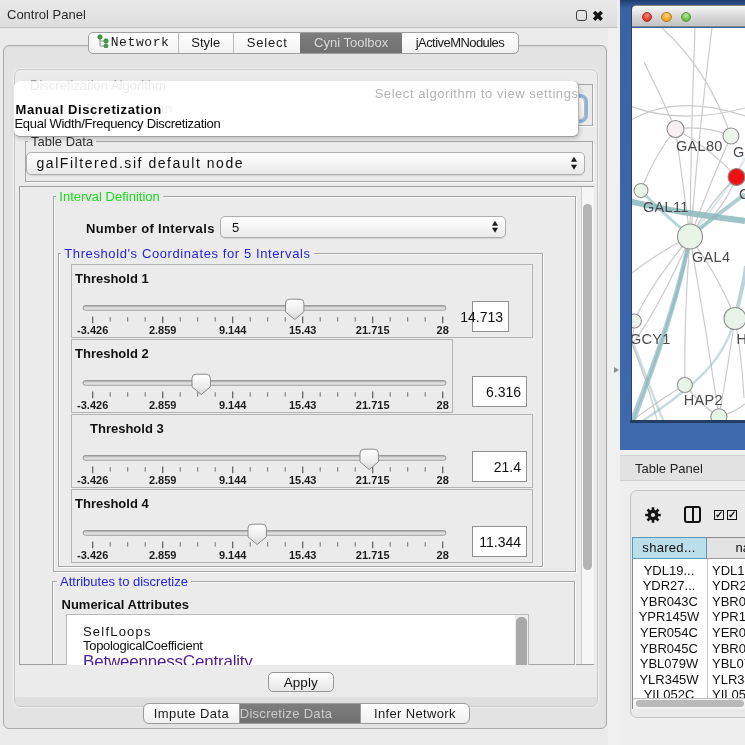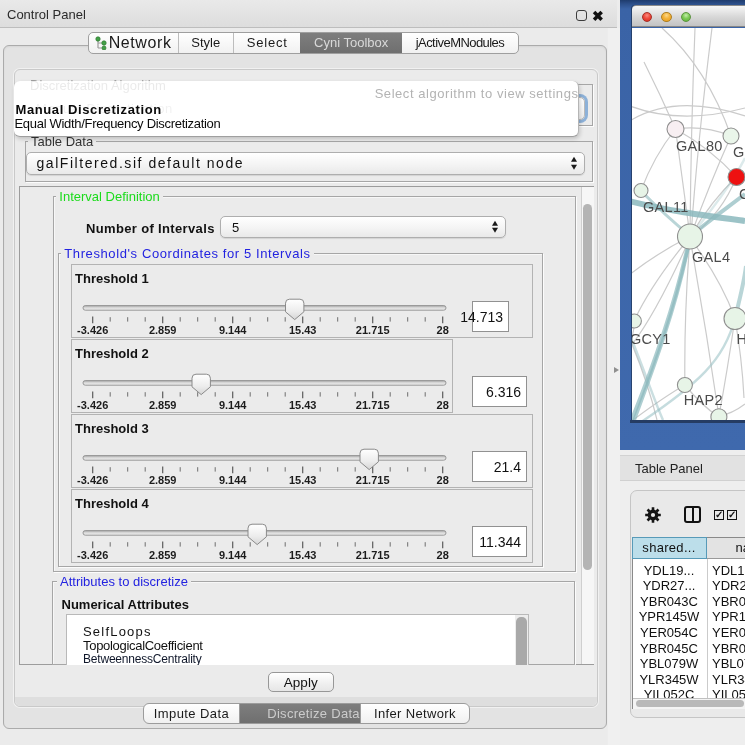--- a/index.html
+++ b/index.html
@@ -106,21 +106,21 @@
     <span style="position:absolute;left:60.7px;top:58.5px;width:60px;text-align:center;font-size:11px;font-weight:bold;color:#1c1c1c;">2.859</span>
     <span style="position:absolute;left:130.7px;top:58.5px;width:60px;text-align:center;font-size:11px;font-weight:bold;color:#1c1c1c;">9.144</span>
     <span style="position:absolute;left:200.7px;top:58.5px;width:60px;text-align:center;font-size:11px;font-weight:bold;color:#1c1c1c;">15.43</span>
     <span style="position:absolute;left:270.7px;top:58.5px;width:60px;text-align:center;font-size:11px;font-weight:bold;color:#1c1c1c;">21.715</span>
     <span style="position:absolute;left:340.7px;top:58.5px;width:60px;text-align:center;font-size:11px;font-weight:bold;color:#1c1c1c;">28</span>
  <div style="position:absolute;left:400px;top:36px;width:55px;height:31px;border:1px solid #919191;background:#fff;box-sizing:border-box;">
    <div style="position:absolute;right:5px;top:7px;font-size:14px;color:#111;">6.316</div>
  </div>
 </div>
 <div style="position:absolute;left:71px;top:414px;width:462px;height:74px;border:1px solid #b3b3b3;background:#ebebeb;box-sizing:border-box;">
- <div style="position:absolute;left:3px;top:6px;font-size:13px;font-weight:bold;color:#111;">Threshold 3</div>
+ <div style="position:absolute;left:18px;top:6px;font-size:13px;font-weight:bold;color:#111;">Threshold 3</div>
  <svg width="462" height="74" style="position:absolute;left:0;top:0;" viewBox="0 0 462 74">
   <rect x="11" y="40.6" width="363" height="4.6" rx="2.3" fill="url(#trg)" stroke="#8f8f8f" stroke-width="0.9"></rect>
   <path d="M38.2 52.2V56.6 M55.7 52.2V56.6 M73.2 52.2V56.6 M108.2 52.2V56.6 M125.7 52.2V56.6 M143.2 52.2V56.6 M178.2 52.2V56.6 M195.7 52.2V56.6 M213.2 52.2V56.6 M248.2 52.2V56.6 M265.7 52.2V56.6 M283.2 52.2V56.6 M318.2 52.2V56.6 M335.7 52.2V56.6 M353.2 52.2V56.6" stroke="#6e6e6e" stroke-width="1"></path>
   <path d="M20.7 51.6V58.2 M90.7 51.6V58.2 M160.7 51.6V58.2 M230.7 51.6V58.2 M300.7 51.6V58.2 M370.7 51.6V58.2" stroke="#5c5c5c" stroke-width="1.2"></path>
   <path d="M288.0 38.2 Q288.0 34.2 292.0 34.2 L302.4 34.2 Q306.4 34.2 306.4 38.2 L306.4 46.8 L297.2 54.6 L288.0 46.8 Z" fill="url(#thg)" stroke="#8a8a8a" stroke-width="1"></path>
  </svg>
  <span style="position:absolute;left:-9.3px;top:58.5px;width:60px;text-align:center;font-size:11px;font-weight:bold;color:#1c1c1c;">-3.426</span>
     <span style="position:absolute;left:60.7px;top:58.5px;width:60px;text-align:center;font-size:11px;font-weight:bold;color:#1c1c1c;">2.859</span>
     <span style="position:absolute;left:130.7px;top:58.5px;width:60px;text-align:center;font-size:11px;font-weight:bold;color:#1c1c1c;">9.144</span>
     <span style="position:absolute;left:200.7px;top:58.5px;width:60px;text-align:center;font-size:11px;font-weight:bold;color:#1c1c1c;">15.43</span>
@@ -149,36 +149,36 @@
  </div>
 </div>
 
 <div style="position:absolute;left:52px;top:581px;width:523px;height:84px;border:1px solid #a6a6a6;
  box-shadow:1px 1px 0 rgba(255,255,255,0.85), inset 1px 1px 0 rgba(255,255,255,0.6);box-sizing:border-box;"></div>
 <div style="position:absolute;left:57px;top:573.5px;font-size:13px;color:#2323e0;background:#ebebeb;padding:0 3px;white-space:nowrap;">Attributes to discretize</div>
 <div class="abs" style="left:61.5px;top:597px;font-size:13px;font-weight:bold;color:#111;">Numerical Attributes</div>
 <div class="abs" style="left:66px;top:614px;width:463px;height:51px;background:#fff;border:1px solid #b9b9b9;border-bottom:none;"></div>
 <div class="abs" style="left:83px;top:624px;font-size:13px;letter-spacing:1.2px;color:#111;">SelfLoops</div>
 <div class="abs" style="left:83px;top:638px;font-size:13px;letter-spacing:-0.3px;color:#111;">TopologicalCoefficient</div>
-<div class="abs" style="left:83px;top:652px;font-size:12px;letter-spacing:-0.2px;color:#0f172a;">BetweennessCentrality</div>
+<div class="abs" style="left:83px;top:652px;font-size:17px;letter-spacing:-0.2px;color:#4c1d95;">BetweennessCentrality</div>
 <div class="abs" style="left:514.5px;top:615px;width:13.5px;height:50px;background:#ededed;"></div>
 <div class="abs" style="left:516px;top:617px;width:11px;height:48px;background:#a9a9a9;border-radius:5px 5px 0 0;"></div>
 
 <div class="abs" style="left:20px;top:665px;width:574px;height:31.5px;background:#ebebeb;"></div>
 
 <div class="abs" style="left:268px;top:671.5px;width:65.5px;height:20.5px;border:1px solid #979797;border-radius:5px;background:linear-gradient(#ffffff,#efefef 60%,#e6e6e6);text-align:center;font-size:13.5px;color:#111;line-height:19px;">Apply</div>
 
 <div class="abs" style="left:143.2px;top:702.5px;width:326.7px;height:21.5px;border:1px solid #9c9c9c;border-radius:6px;background:linear-gradient(#ffffff,#f0f0f0);overflow:hidden;display:flex;">
  <div style="width:95.5px;text-align:center;font-size:13px;color:#1a1a1a;line-height:20px;border-right:1px solid #9c9c9c;letter-spacing:0.4px;">Impute Data</div>
- <div style="width:121.2px;text-align:right;font-size:13px;color:#cccccc;line-height:20px;background:linear-gradient(#7e7e7e,#6f6f6f);border-right:1px solid #9c9c9c;letter-spacing:0.3px;">Discretize Data</div>
+ <div style="width:121.2px;text-align:left;font-size:13px;color:#cccccc;line-height:20px;background:linear-gradient(#7e7e7e,#6f6f6f);border-right:1px solid #9c9c9c;letter-spacing:0.3px;">Discretize Data</div>
  <div style="flex:1;text-align:center;font-size:13px;letter-spacing:0.35px;color:#1a1a1a;line-height:20px;">Infer Network</div>
 </div>
 
 <div class="abs" style="left:87.6px;top:32px;width:431.5px;height:22px;border:1px solid #9f9f9f;border-radius:5px;background:linear-gradient(#ffffff,#f1f1f1);overflow:hidden;display:flex;">
- <div style="width:90px;font-size:16px;color:#1a1a1a;line-height:20px;border-right:1px solid #bdbdbd;text-align:center;letter-spacing:0.6px;">
+ <div style="width:90px;font-size:13px;color:#1a1a1a;line-height:20px;border-right:1px solid #bdbdbd;text-align:center;letter-spacing:0.6px;font-family:Liberation Mono, monospace;">
    <svg width="12" height="14" viewBox="0 0 12 14" style="vertical-align:-2px;margin-right:2px;">
         <path d="M3 3v9 M3 7h6 M3 12h6" stroke="#9a9a9a" stroke-width="1.2" fill="none"></path>
         <circle cx="3" cy="3" r="2.2" fill="#43a047" stroke="#2c7a2f" stroke-width="0.7"></circle>
         <circle cx="9" cy="7" r="2.2" fill="#43a047" stroke="#2c7a2f" stroke-width="0.7"></circle>
         <circle cx="9" cy="12" r="2" fill="#43a047" stroke="#2c7a2f" stroke-width="0.7"></circle>
       </svg>Network</div>
  <div style="width:55.4px;text-align:center;font-size:13px;color:#1a1a1a;line-height:20px;border-right:1px solid #bdbdbd;">Style</div>
  <div style="width:66.5px;text-align:center;font-size:13px;letter-spacing:0.8px;color:#1a1a1a;line-height:20px;">Select</div>
  <div style="width:101.4px;text-align:center;font-size:13px;color:#d9d9d9;line-height:20px;background:linear-gradient(#7e7e7e,#6f6f6f);">Cyni Toolbox</div>
  <div style="flex:1;text-align:center;font-size:13px;letter-spacing:-0.55px;color:#1a1a1a;line-height:20px;">jActiveMNodules</div>

